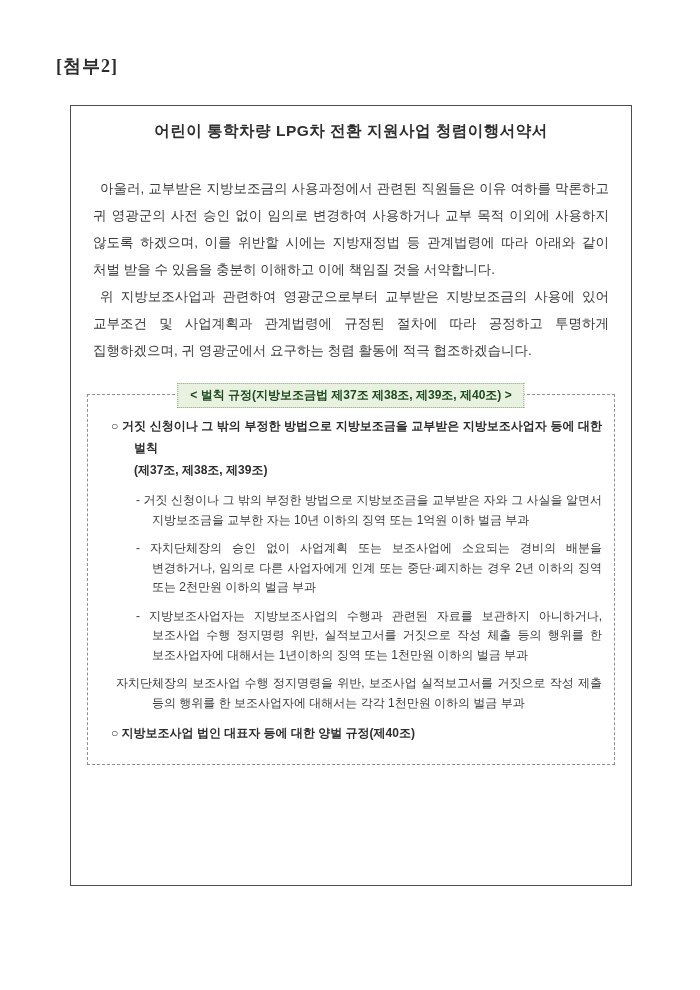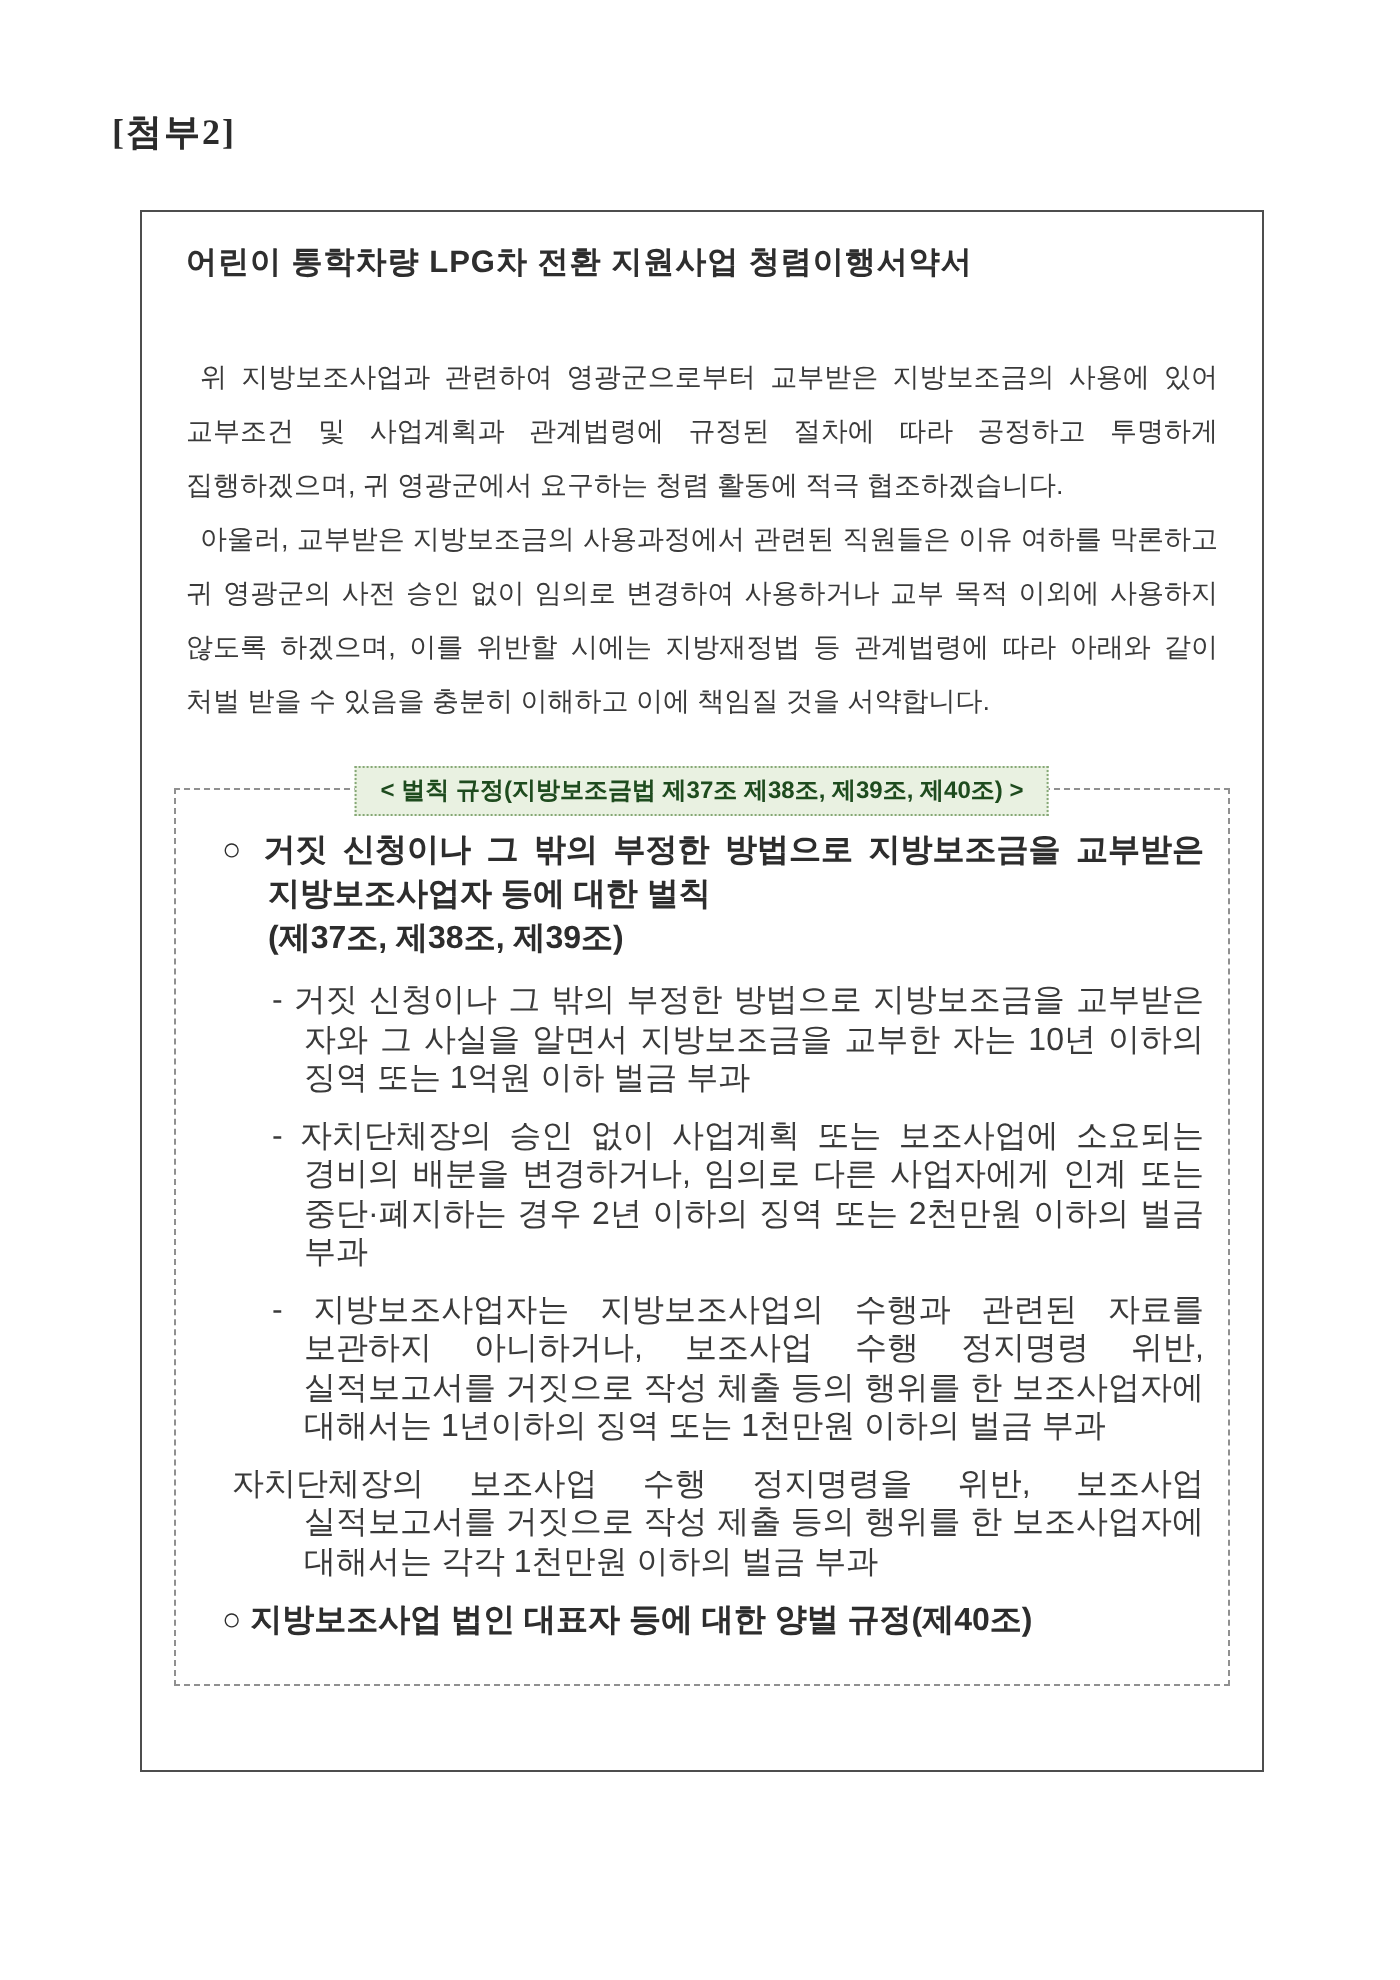--- a/index.html
+++ b/index.html
@@ -22,41 +22,41 @@
     position:absolute;left:56px;top:54px;
     font-family:"Liberation Serif","DejaVu Serif",serif;
     font-size:18px;font-weight:bold;color:#2b2b2b;letter-spacing:1px;
   }
   .doc-frame{
     position:absolute;left:70px;top:105px;width:562px;height:781px;
     border:1.5px solid var(--outer-border);
     padding:13px 22px 0 22px;background:#fff;
   }
   .doc-title{
-    text-align:left;font-size:15.5px;font-weight:bold;color:#2e2e2e;
+    text-align:center;font-size:15.5px;font-weight:bold;color:#2e2e2e;
     letter-spacing:0.5px;margin-top:2px;
   }
   .body-block{margin-top:33px;}
   .body-para{
     font-size:13.5px;line-height:27px;text-align:justify;
     word-break:keep-all;text-indent:7px;color:#3a3a3a;
   }
   .penalty-box{
     position:relative;margin-top:30px;margin-left:-6px;margin-right:-6px;
     border:1px dashed var(--box-border);
     padding:20px 12px 10px 12px;
   }
   .penalty-header{
     position:absolute;top:-12px;left:50%;transform:translateX(-50%);
     background:var(--header-bg);border:1px dotted var(--header-border);
     color:var(--header-text);font-size:12px;font-weight:bold;
     padding:3px 12px;white-space:nowrap;
   }
   .pitem{
-    font-size:16px;line-height:19.5px;text-align:justify;word-break:keep-all;
+    font-size:12px;line-height:19.5px;text-align:justify;word-break:keep-all;
     white-space:pre-wrap;color:#3a3a3a;
   }
   .pitem.circle{
     font-weight:bold;color:#2d2d2d;
     padding-left:34px;text-indent:-23px;
     margin-bottom:10px;line-height:22px;
   }
   .pitem.dash{
     padding-left:52px;text-indent:-16px;margin-bottom:9px;
   }
@@ -72,22 +72,22 @@
 </head>
 <body>
 
 <div class="attachment-label">[첨부2]</div>
 
 <div class="doc-frame">
 
   <h1 class="doc-title">어린이 통학차량 LPG차 전환 지원사업 청렴이행서약서</h1>
 
   <div class="body-block">
+    <p class="body-para">아울러, 교부받은 지방보조금의 사용과정에서 관련된 직원들은 이유 여하를 막론하고 귀 영광군의 사전 승인 없이 임의로 변경하여 사용하거나 교부 목적 이외에 사용하지 않도록 하겠으며, 이를 위반할 시에는 지방재정법 등 관계법령에 따라 아래와 같이 처벌 받을 수 있음을 충분히 이해하고 이에 책임질 것을 서약합니다.</p>
     <p class="body-para">위 지방보조사업과 관련하여 영광군으로부터 교부받은 지방보조금의 사용에 있어 교부조건 및 사업계획과 관계법령에 규정된 절차에 따라 공정하고 투명하게 집행하겠으며,  귀 영광군에서 요구하는 청렴 활동에 적극 협조하겠습니다.</p>
-    <p class="body-para">아울러, 교부받은 지방보조금의 사용과정에서 관련된 직원들은 이유 여하를 막론하고 귀 영광군의 사전 승인 없이 임의로 변경하여 사용하거나 교부 목적 이외에 사용하지 않도록 하겠으며, 이를 위반할 시에는 지방재정법 등 관계법령에 따라 아래와 같이 처벌 받을 수 있음을 충분히 이해하고 이에 책임질 것을 서약합니다.</p>
   </div>
 
   <div class="penalty-box">
     <div class="penalty-header">&lt; 벌칙 규정(지방보조금법 제37조 제38조, 제39조, 제40조) &gt;</div>
 
     <div class="pitem circle">○ 거짓 신청이나 그 밖의 부정한 방법으로 지방보조금을 교부받은 지방보조사업자 등에 대한 벌칙
 (제37조, 제38조, 제39조)</div>
     <div class="pitem dash">- 거짓 신청이나 그 밖의 부정한 방법으로 지방보조금을 교부받은 자와 그 사실을 알면서 지방보조금을 교부한 자는 10년 이하의 징역 또는 1억원 이하 벌금 부과</div>
     <div class="pitem dash">- 자치단체장의 승인 없이 사업계획 또는 보조사업에 소요되는 경비의 배분을 변경하거나, 임의로 다른 사업자에게 인계 또는 중단·폐지하는 경우 2년 이하의 징역 또는 2천만원 이하의 벌금 부과</div>
     <div class="pitem dash">- 지방보조사업자는 지방보조사업의 수행과 관련된 자료를 보관하지 아니하거나, 보조사업 수행 정지명령 위반, 실적보고서를 거짓으로 작성 체출 등의 행위를 한 보조사업자에 대해서는 1년이하의 징역 또는 1천만원 이하의 벌금 부과</div>

